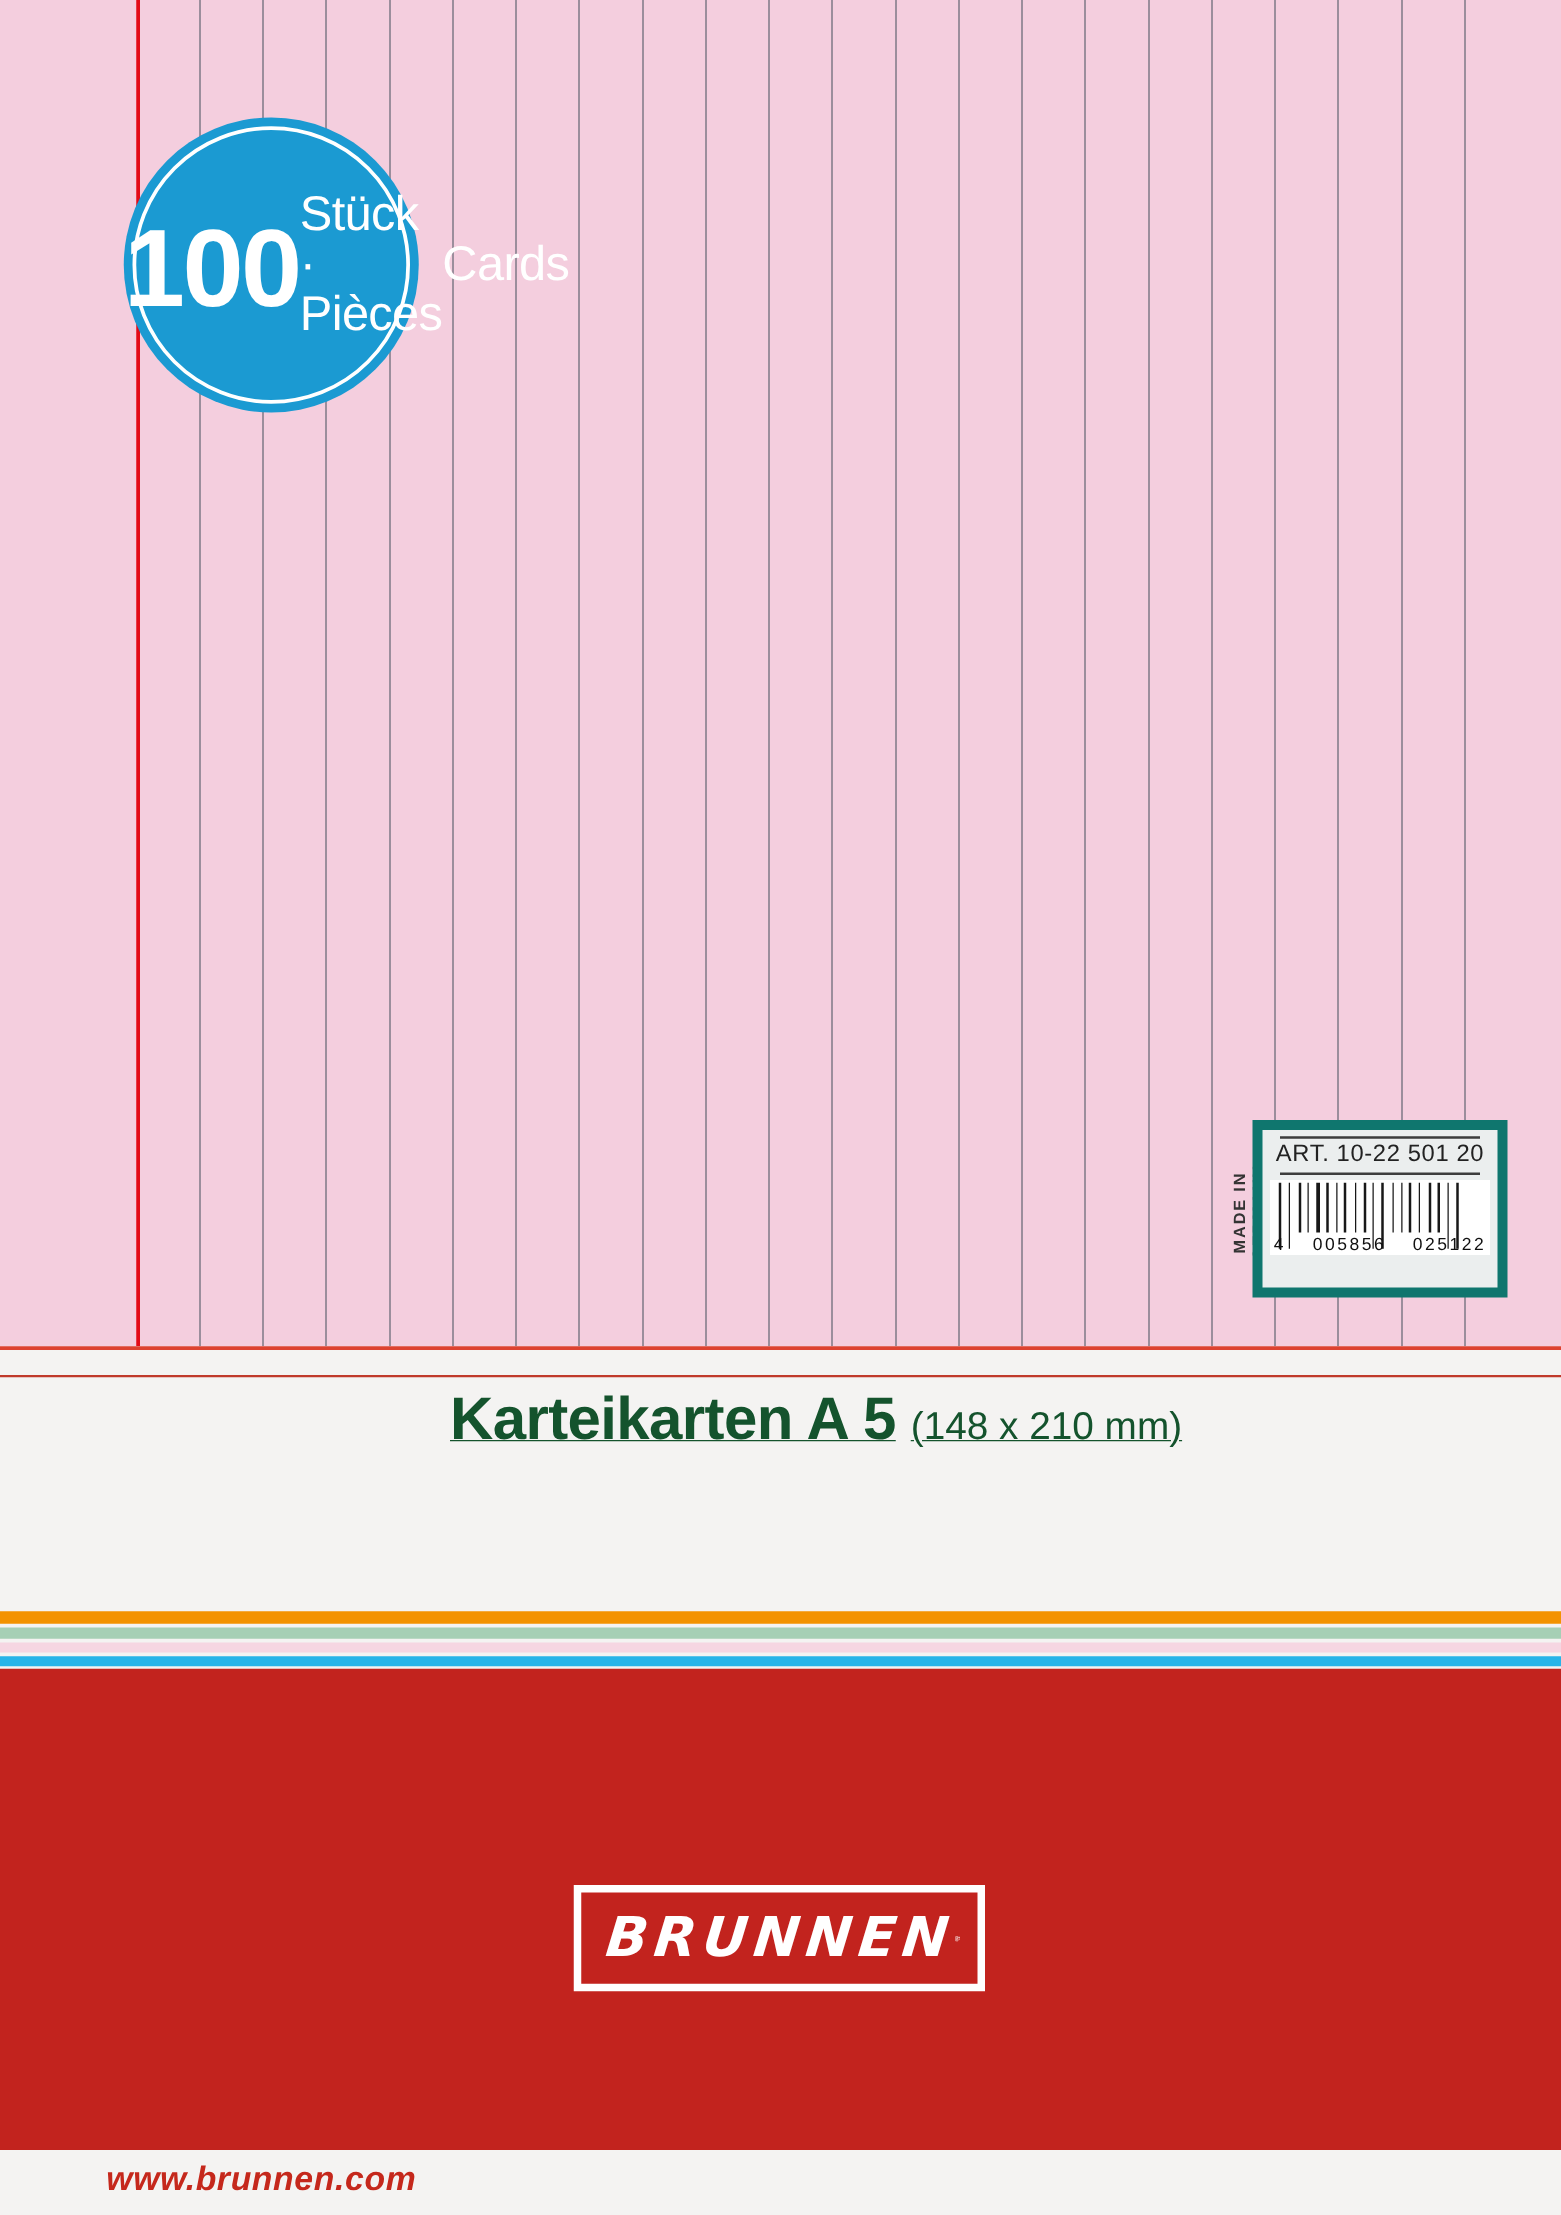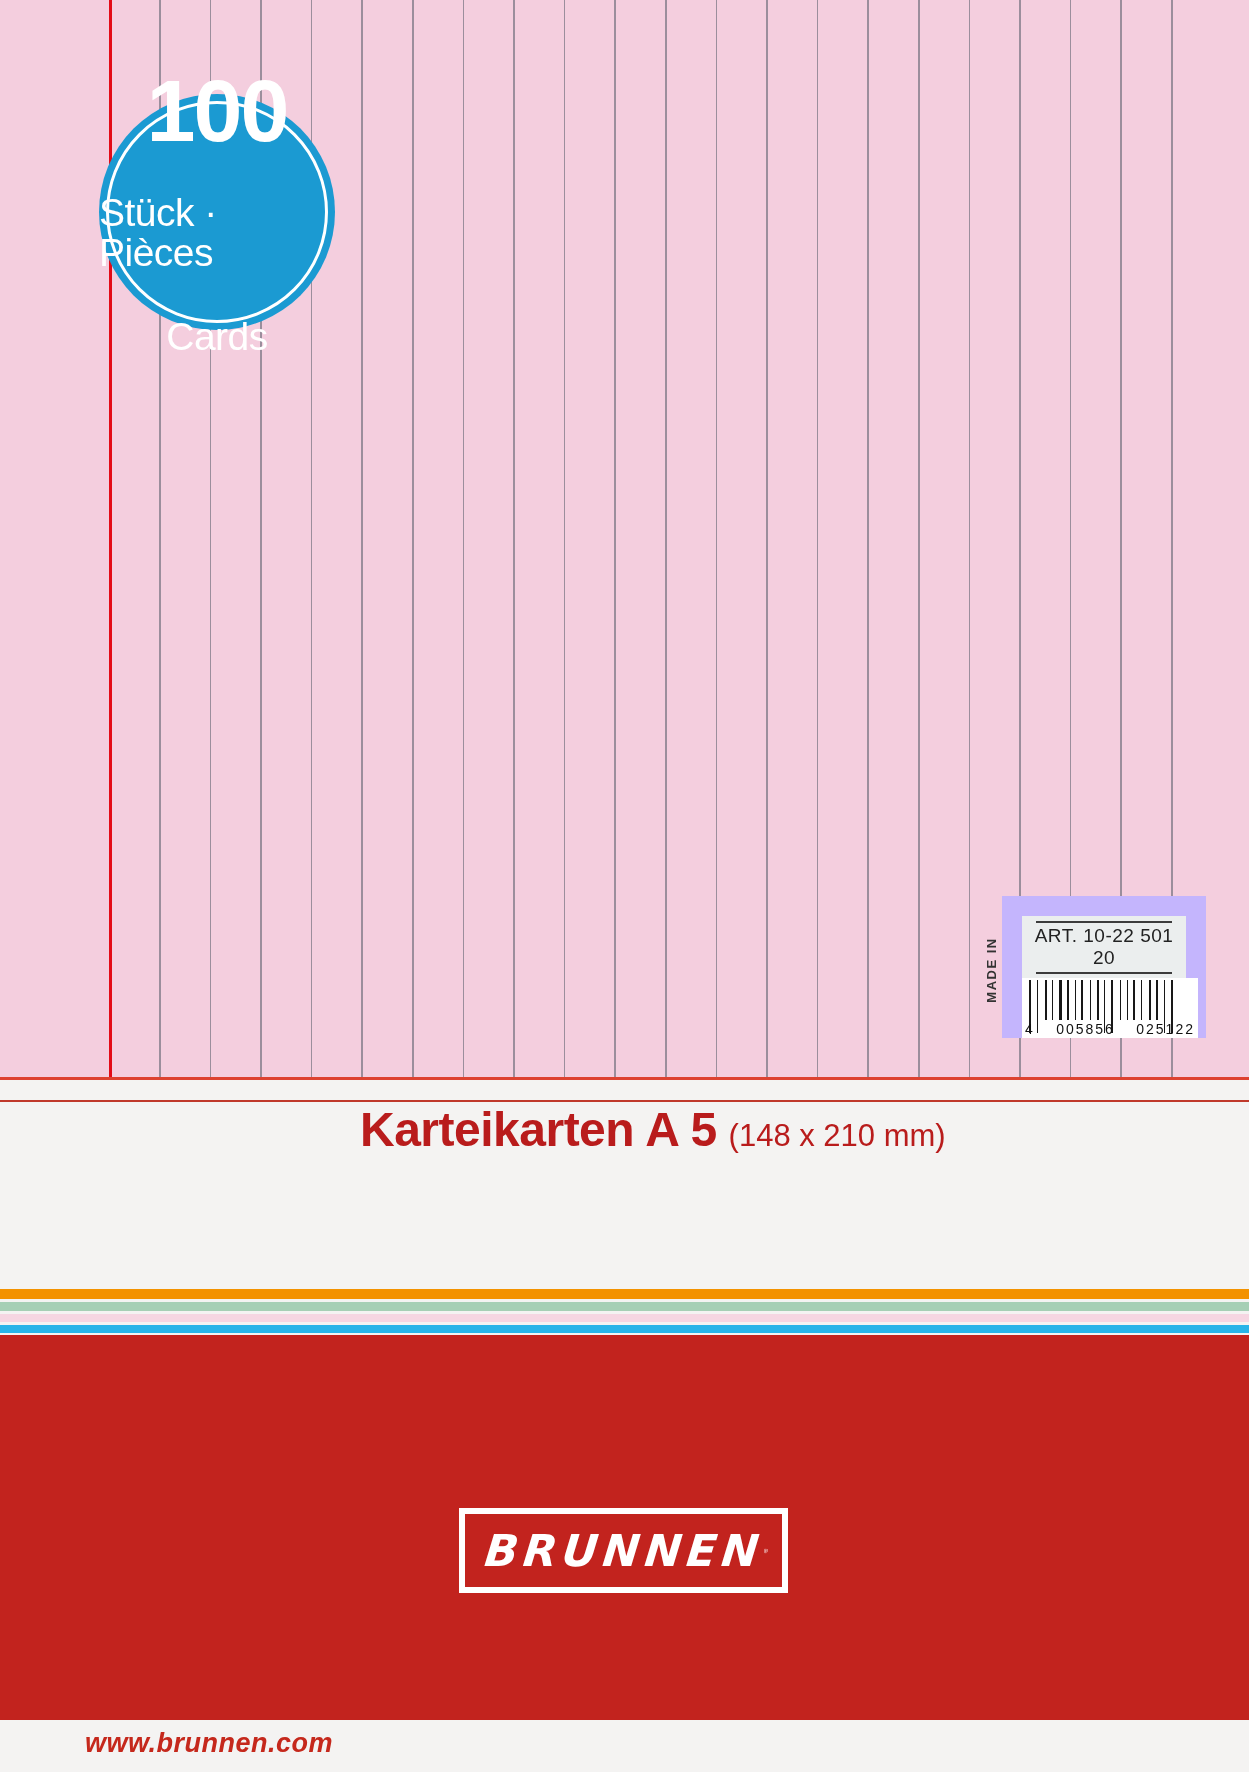--- a/index.html
+++ b/index.html
@@ -7,43 +7,43 @@
     position:relative;width:1249px;height:1772px;overflow:hidden;
     font-family:"Liberation Sans",sans-serif;background:#f4f3f2;
   }
   
   .card-area{position:absolute;left:0;top:0;width:1249px;height:1077px;background:#f4cede;}
   .rule-lines{position:absolute;left:159px;top:0;width:1015px;height:1077px;
     background:repeating-linear-gradient(to right,#9b8e9c 0 1.6px,transparent 1.6px 50.6px);}
   .margin-line{position:absolute;left:109px;top:0;width:3px;height:1077px;background:#e30b17;}
   
   .badge{position:absolute;left:99px;top:94px;width:236px;height:236px;border-radius:50%;
-    background:#1b9ad2;display:flex;flex-direction:column;align-items:center;justify-content:center;gap:44px;}
+    background:#1b9ad2;display:flex;align-items:center;justify-content:space-between;}
   .badge-ring{position:absolute;inset:7px;border:3.5px solid #fff;border-radius:50%;}
   .badge-count{color:#fff;font-size:88px;font-weight:bold;line-height:76px;letter-spacing:-2px;margin-top:6px;}
   .badge-sub{color:#fff;font-size:39px;line-height:40px;letter-spacing:-0.5px;}
   
   .label{position:absolute;left:1002px;top:896px;width:204px;height:142px;
-    background:#c4b5fd;padding:20px;box-sizing:border-box;}
+    background:#0f766e;padding:8px;box-sizing:border-box;}
   .label-inner{background:#ebeeee;width:100%;height:100%;box-sizing:border-box;padding:5px 0 0 0;}
   .label-rule{height:2px;background:#3c3c3c;margin:0 14px;}
   .label-art{text-align:center;font-size:19px;color:#222;letter-spacing:0.5px;padding:2px 0 3px 0;}
   .barcode-box{position:relative;width:176px;height:60px;margin:4px auto 3px auto;background:#fff;}
   .barcode-box svg{position:absolute;left:2px;top:2px;}
   .barcode-digits{position:absolute;left:0;right:0;bottom:1px;display:flex;
     justify-content:space-between;padding:0 3px;font-size:14px;color:#111;letter-spacing:2px;}
   .label-company{text-align:center;color:#3a3a3a;font-weight:bold;font-size:11.5px;line-height:12.5px;margin-top:4px;}
   .made-in{position:absolute;left:922px;top:962px;width:140px;height:16px;
     transform:rotate(-90deg);transform-origin:center;font-size:13px;font-weight:bold;
     letter-spacing:1.5px;color:#333;text-align:center;}
   
   .divider-strip{position:absolute;left:0;top:1077px;width:1249px;height:25px;background:#f4f3f2;
     border-top:3px solid #dd4230;border-bottom:2px solid #c0392b;box-sizing:border-box;}
   .title-area{position:absolute;left:0;top:1102px;width:1249px;height:187px;background:#f4f3f2;}
-  .title-row{position:absolute;left:360px;height:56px;line-height:44px;white-space:nowrap;color:#b91c1c;}
+  .title-row{position:absolute;left:360px;height:56px;line-height:56px;white-space:nowrap;color:#14532d;text-decoration:underline;}
   .title-main{font-size:48px;font-weight:bold;letter-spacing:-0.5px;}
   .title-size{font-size:31px;font-weight:normal;margin-left:12px;}
   .row-0{top:6px;}.row-1{top:66px;}.row-2{top:126px;}
   
   .stripes{position:absolute;left:0;top:1289px;width:1249px;height:46px;background:#f4f3f2;}
   .stripe{position:absolute;left:0;width:1249px;}
   .stripe-orange{top:0;height:10px;background:#f39200;}
   .stripe-green{top:13px;height:9px;background:#a6cfb5;}
   .stripe-pink{top:25px;height:8px;background:#f6d6e2;}
   .stripe-blue{top:36px;height:8px;background:#28b4e8;}

